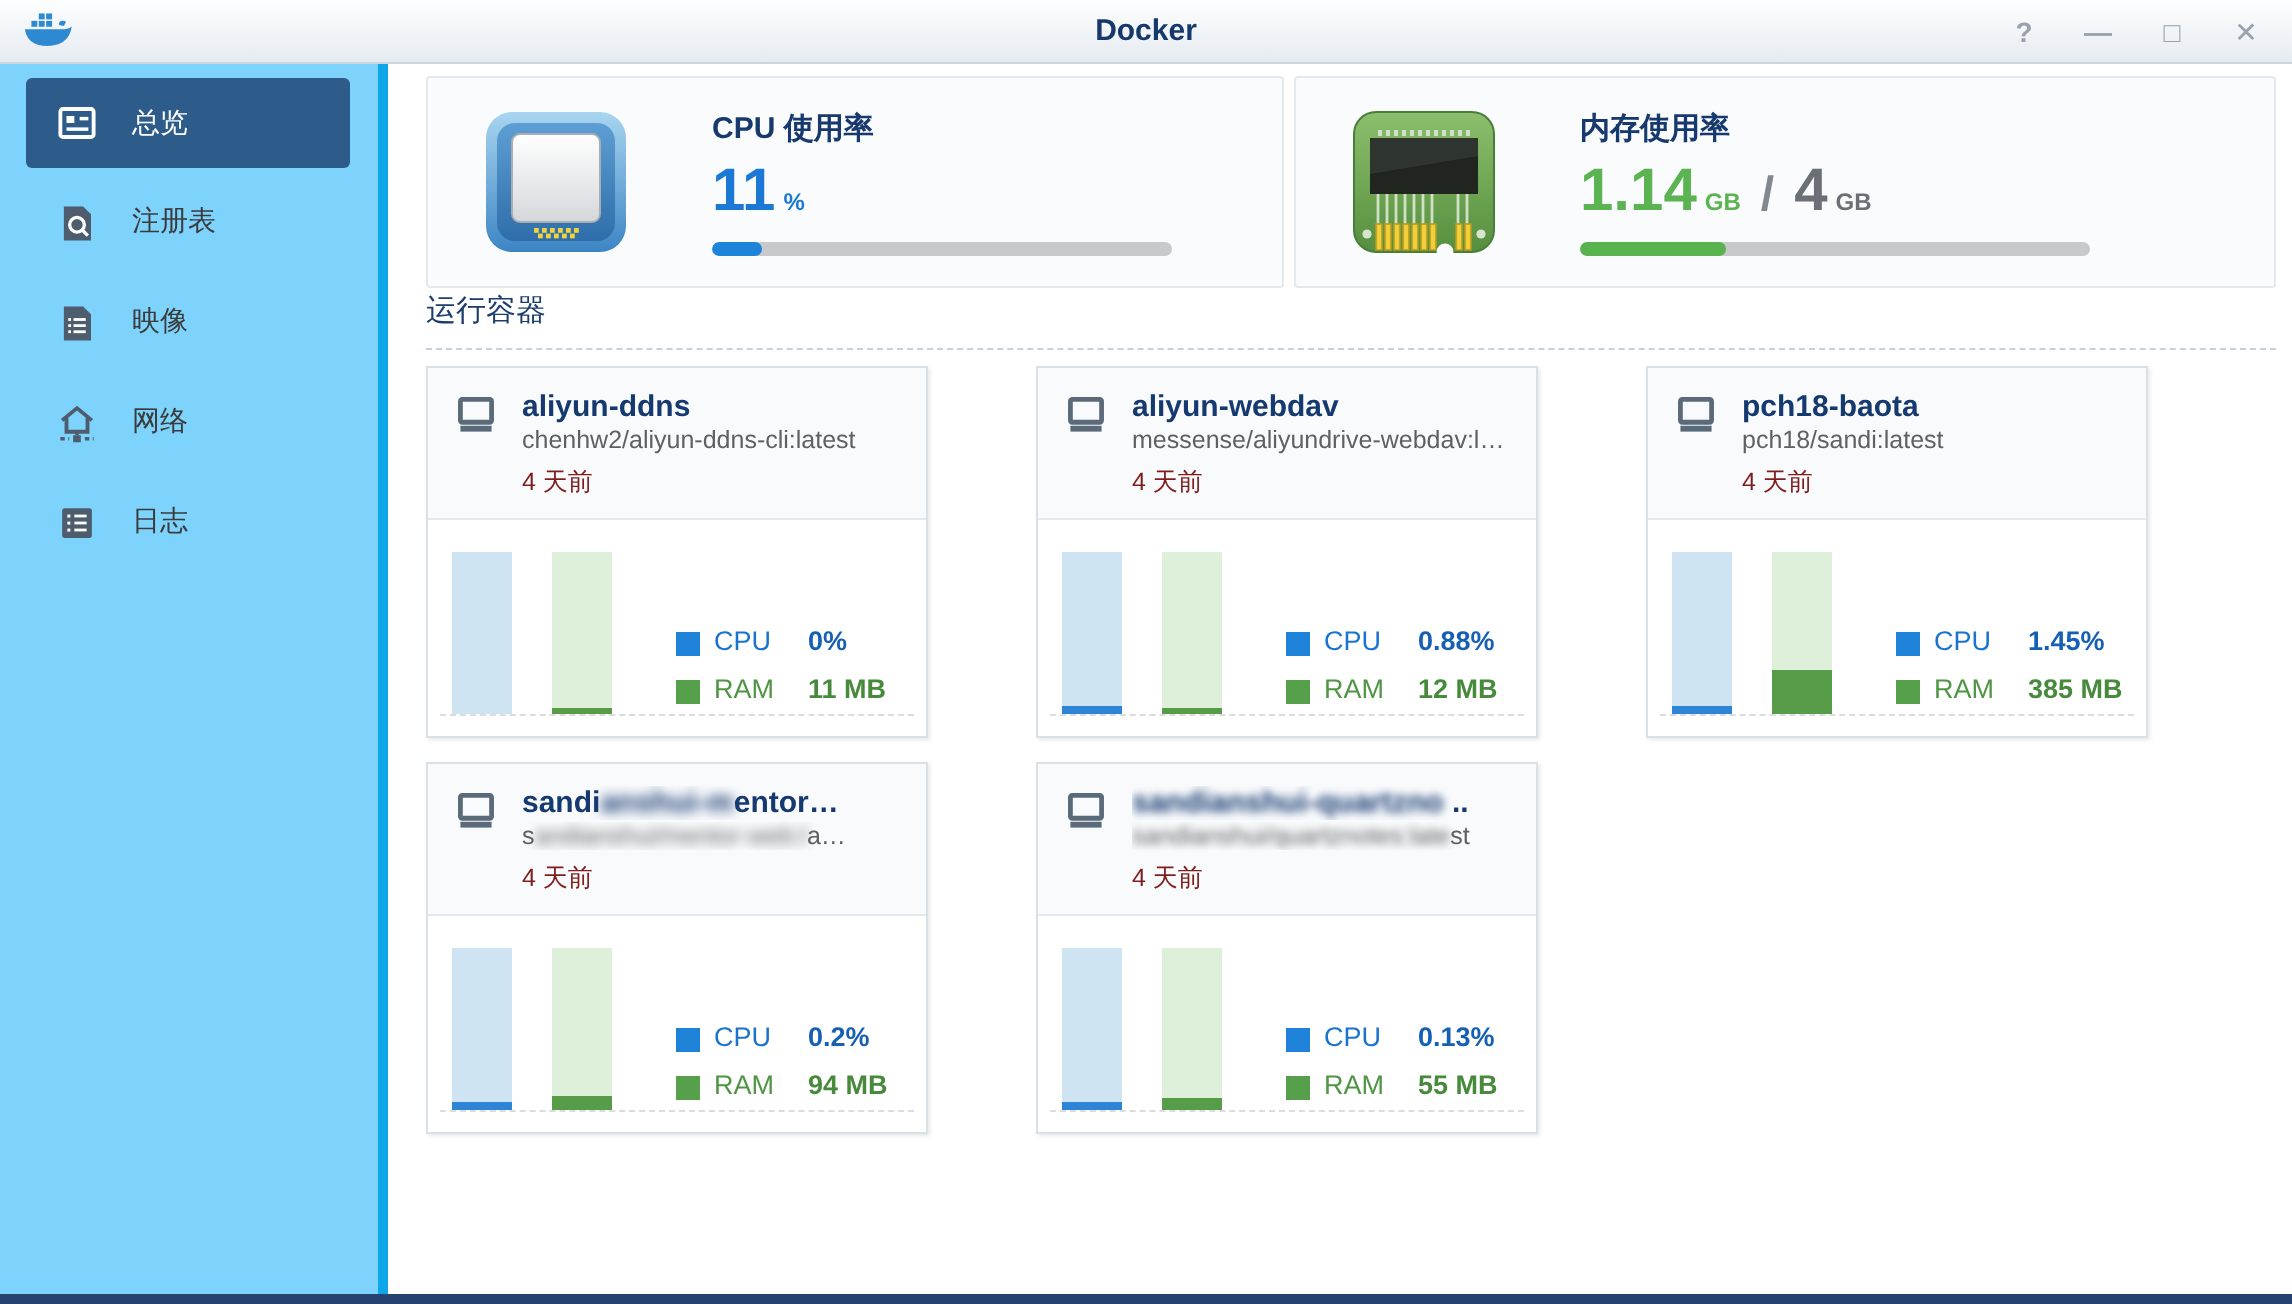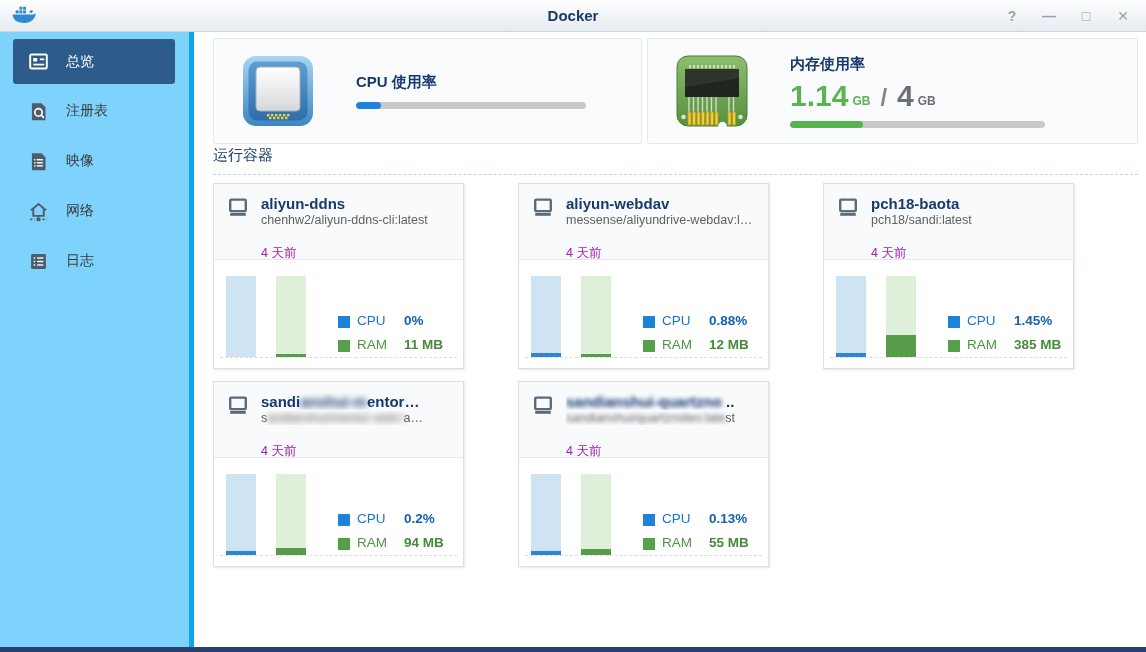--- a/index.html
+++ b/index.html
@@ -46,21 +46,21 @@
   
   .running-heading { margin-top:2px; font-size:15px; color:#1c3d6e; }
   .dashed-sep { border:none; border-top:1px dashed #c5d1dc; margin:9px 0 8px 0; }
   .cards-grid { display:grid; grid-template-columns:repeat(3,251px); column-gap:54px; row-gap:12px; }
   .ccard { border:1px solid #d9e0e6; background:#fff; box-shadow:1px 1px 2px rgba(120,130,140,0.18); cursor:pointer; }
   .ccard-head { background:#f8fafc; border-bottom:1px solid #e4e9ed; padding:11px 12px 9px 13px; display:flex; gap:12px; height:76px; }
   .monitor-icon { width:22px; height:22px; color:#5b6a79; margin-top:1px; flex-shrink:0; }
   .head-text { min-width:0; }
   .cname { font-size:15px; font-weight:bold; color:#163a70; white-space:nowrap; overflow:hidden; }
   .cimage { font-size:12.5px; color:#606060; white-space:nowrap; overflow:hidden; margin-top:1px; }
-  .cage { font-size:12.5px; color:#a21caf; margin-top:18px; }
+  .cage { font-size:12.5px; color:#7f1d1d; margin-top:6px; }
   .blur { filter:blur(3px); } .blur-light { filter:blur(2px); }
   .ccard-body { position:relative; height:108px; }
   .vbar { position:absolute; top:16px; width:30px; height:81px; }
   .vbar.b1 { left:12px; background:#cfe4f2; }
   .vbar.b2 { left:62px; background:#dff0da; }
   .vfill { position:absolute; bottom:0; left:0; right:0; height:0; }
   .vfill.blue { background:#2e84d6; } .vfill.green { background:#579c49; }
   .baseline { position:absolute; left:6px; right:6px; top:97px; border-top:1px dashed #dcdcdc; }
   .legend-row { position:absolute; left:124px; display:flex; align-items:flex-end; }
   .legend-row.cpu-row { top:53px; } .legend-row.ram-row { top:77px; }
@@ -198,20 +198,24 @@
                 <rect x="45" y="59" width="2.4" height="2.4"></rect>
               <rect x="27" y="61.8" width="2.4" height="2.4"></rect>
                 <rect x="31" y="61.8" width="2.4" height="2.4"></rect>
                 <rect x="35" y="61.8" width="2.4" height="2.4"></rect>
               <rect x="39" y="61.8" width="2.4" height="2.4"></rect>
                 <rect x="43" y="61.8" width="2.4" height="2.4"></rect>
             </g>
           </svg>
           <div class="stat-info">
             <div class="stat-title">CPU 使用率</div>
+            <div class="stat-num-row">
+              <span class="big-num blue-t">11</span>
+              <span class="unit blue-t">%</span>
+            </div>
             <div class="pbar">
               <div class="pfill blue" style="width: 11%;"></div>
             </div>
           </div>
         </div>
 
         <div class="stat-card mem">
           <svg class="stat-icon" viewBox="0 0 72 72">
             <defs>
               <linearGradient id="ramG" x1="0" y1="0" x2="0" y2="1">

